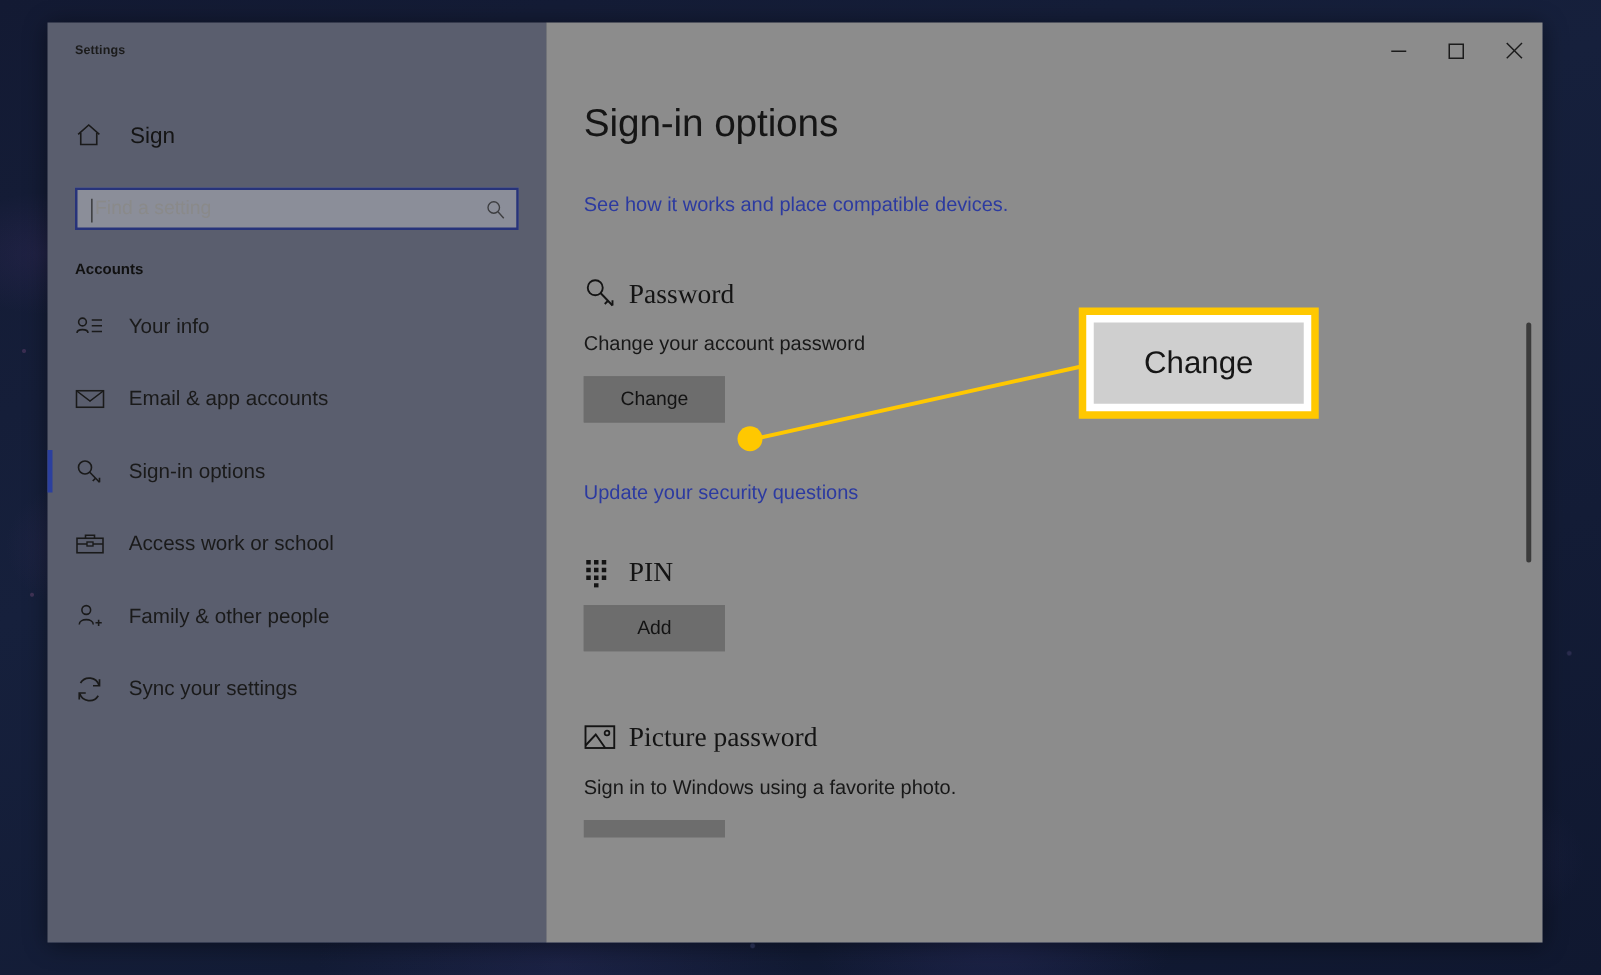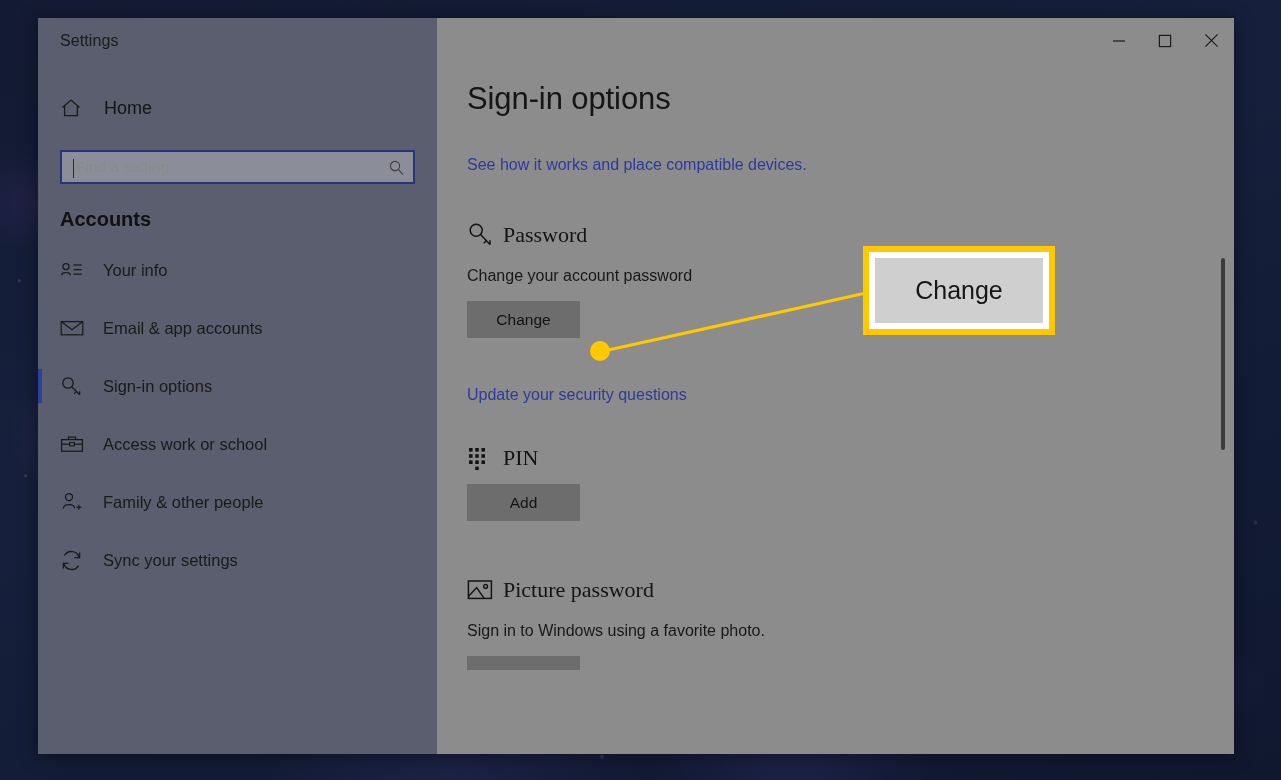--- a/index.html
+++ b/index.html
@@ -61,23 +61,24 @@
     flex: 0 0 399px;
   }
   #titlebar-left {
     height: 45px;
     display: flex;
     align-items: center;
     padding-left: 22px;
     box-sizing: border-box;
   }
   #app-title {
-    font-size: 16px;
+    font-size: 10px;
     color: #1b1b1b;
     letter-spacing: .1px;
+    font-weight: bold;
   }
 
   #home-row {
     display: flex;
     align-items: center;
     height: 44px;
     padding-left: 22px;
     margin-top: 23px;
     box-sizing: border-box;
     cursor: default;
@@ -123,21 +124,21 @@
   #search-icon-box {
     width: 34px;
     display: flex;
     align-items: center;
     justify-content: center;
     opacity: .75;
   }
 
   #accounts-heading {
     margin: 24px 0 0 22px;
-    font-size: 20px;
+    font-size: 12px;
     font-weight: bold;
     color: #111;
   }
 
   #nav-list { margin-top: 10px; }
   .nav-item {
     display: flex;
     align-items: center;
     height: 58px;
     padding-left: 22px;
@@ -334,21 +335,21 @@
         <span id="app-title">Settings</span>
       </div>
 
       <div id="home-row">
         <span class="nav-icon">
           <svg width="22" height="22" viewBox="0 0 22 22">
             <path d="M2.5 10.5 L11 3 L19.5 10.5" fill="none" stroke="#1a1a1a" stroke-width="1.3"></path>
             <path d="M4.6 9.2 V18.6 H17.4 V9.2" fill="none" stroke="#1a1a1a" stroke-width="1.3"></path>
           </svg>
         </span>
-        <span id="home-label">Home</span>
+        <span id="home-label">Sign</span>
       </div>
 
       <div id="search-wrap">
         <div id="search-caret"></div>
         <input id="search-input" type="text" placeholder="Find a setting" style="">
         <span id="search-icon-box">
           <svg width="17" height="17" viewBox="0 0 17 17">
             <circle cx="7" cy="7" r="4.6" fill="none" stroke="#232323" stroke-width="1.1"></circle>
             <line x1="10.4" y1="10.4" x2="15" y2="15.6" stroke="#232323" stroke-width="1.1"></line>
           </svg>

